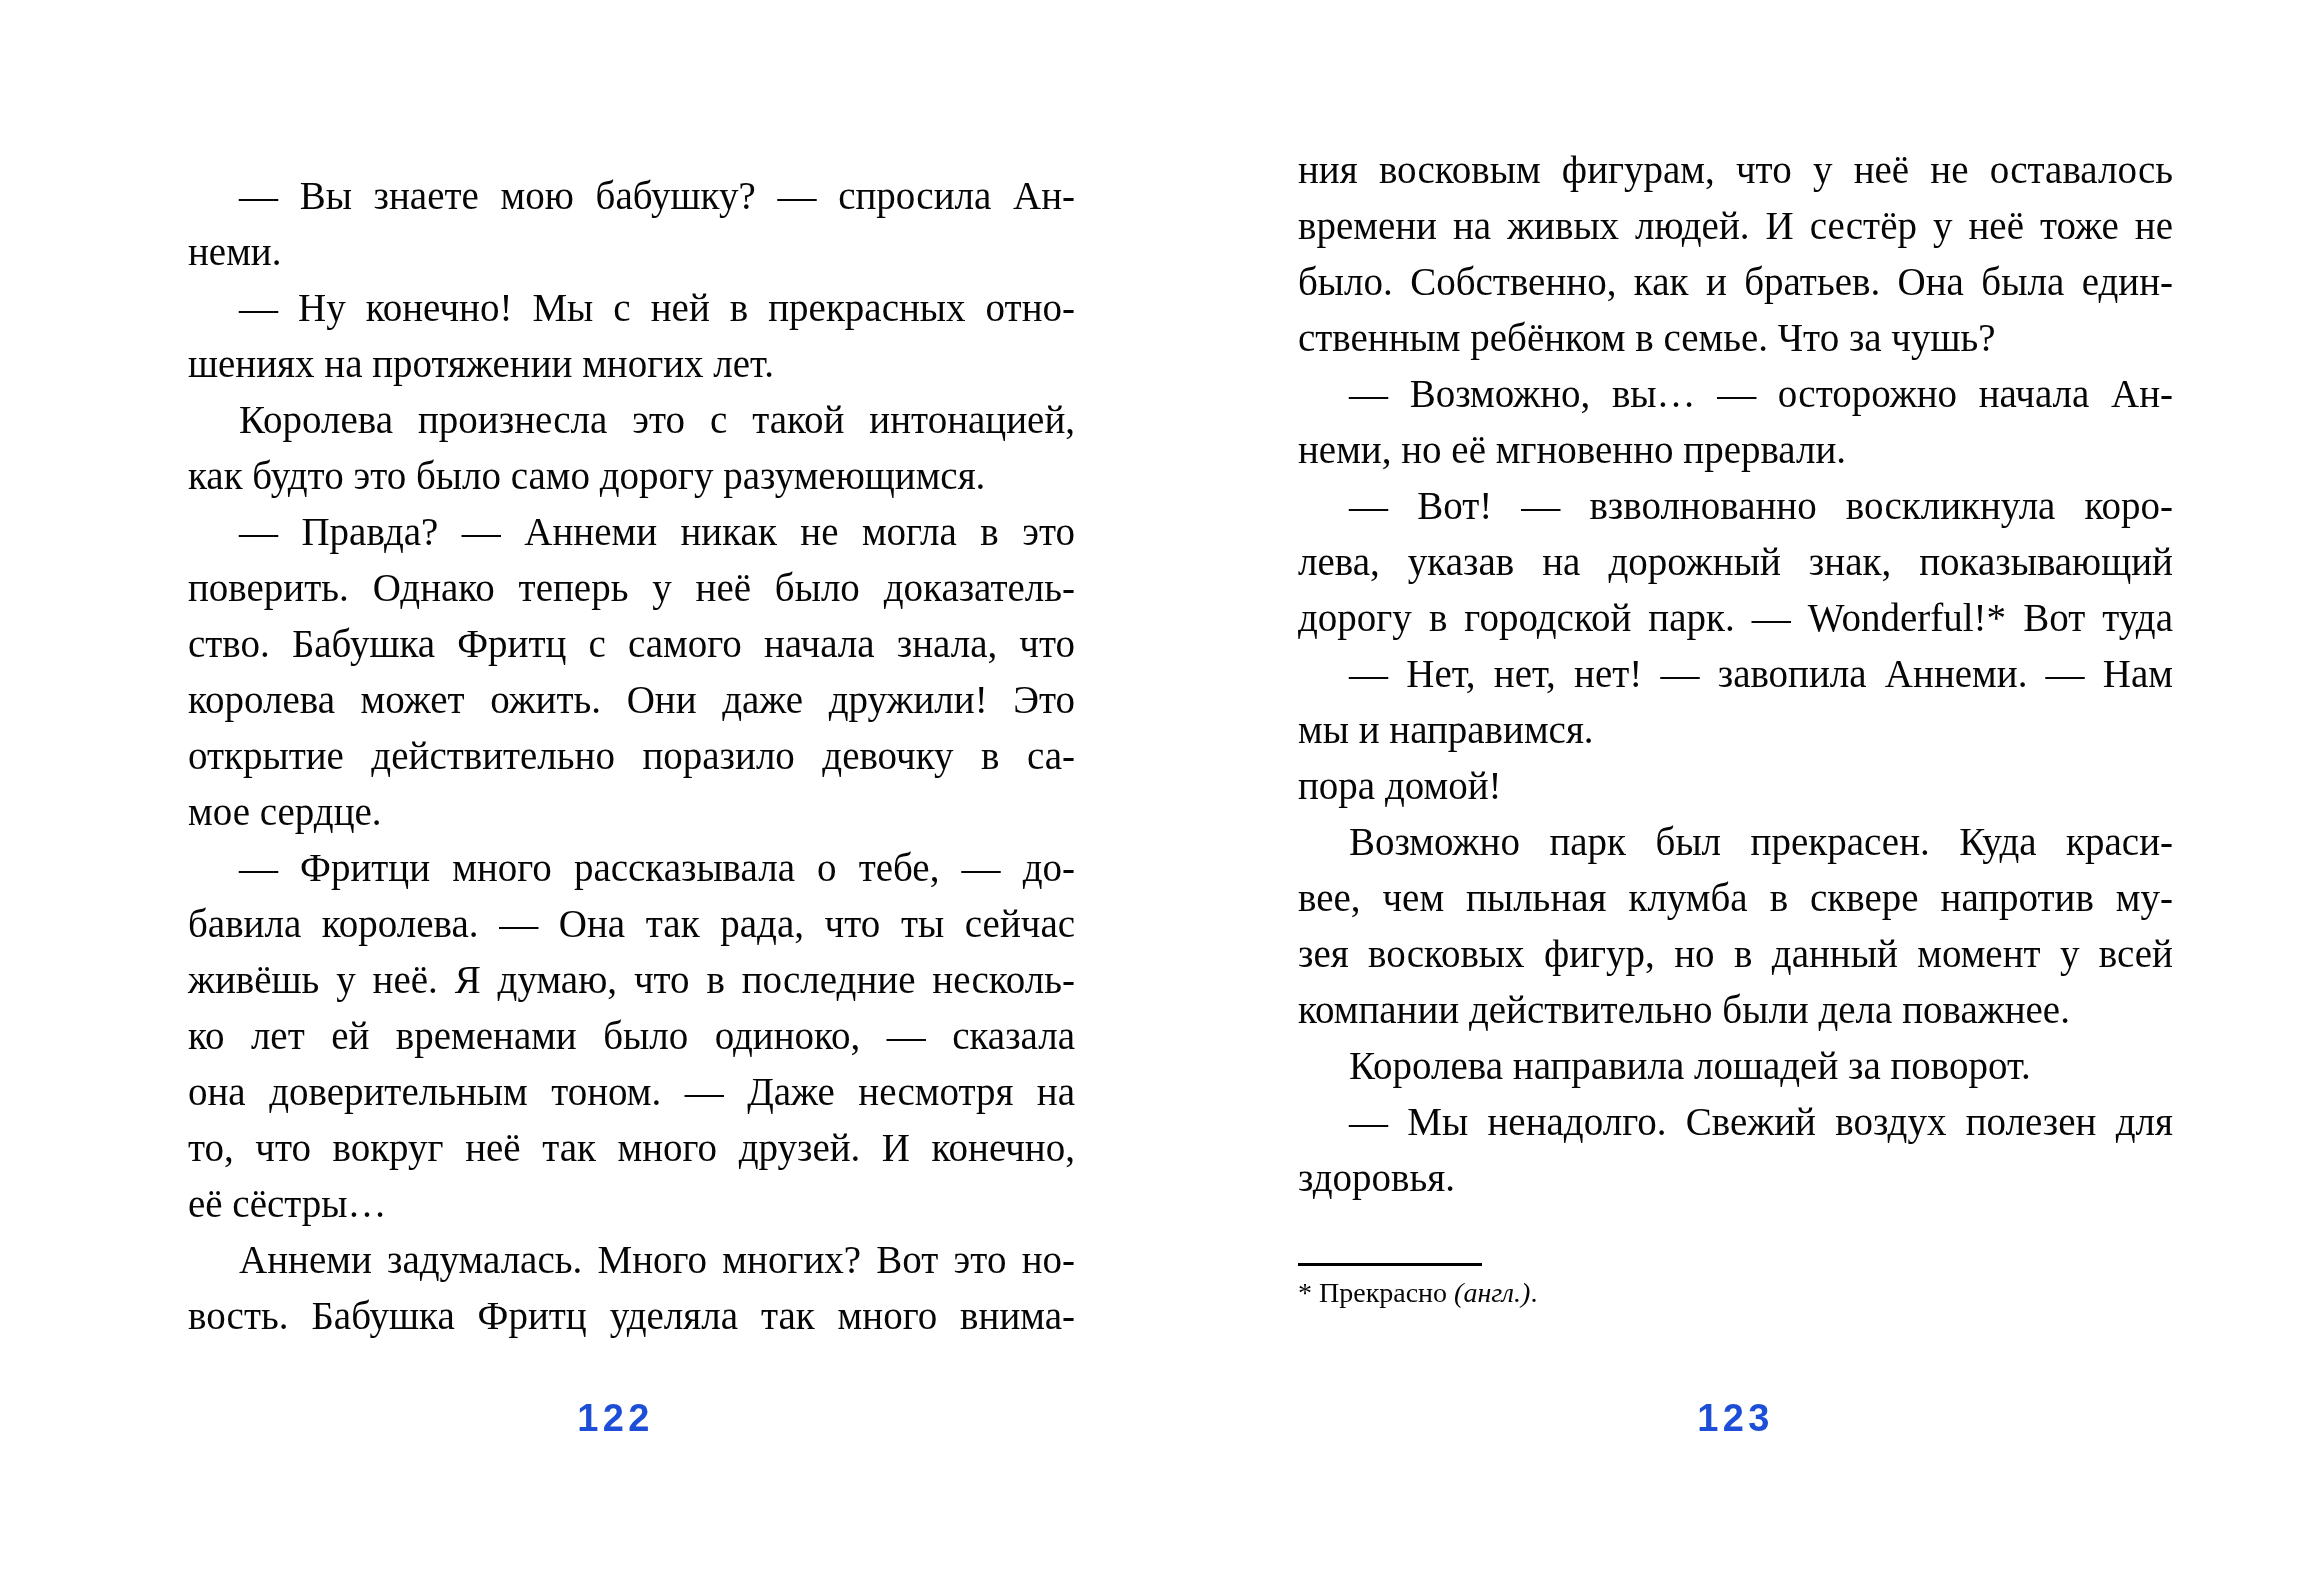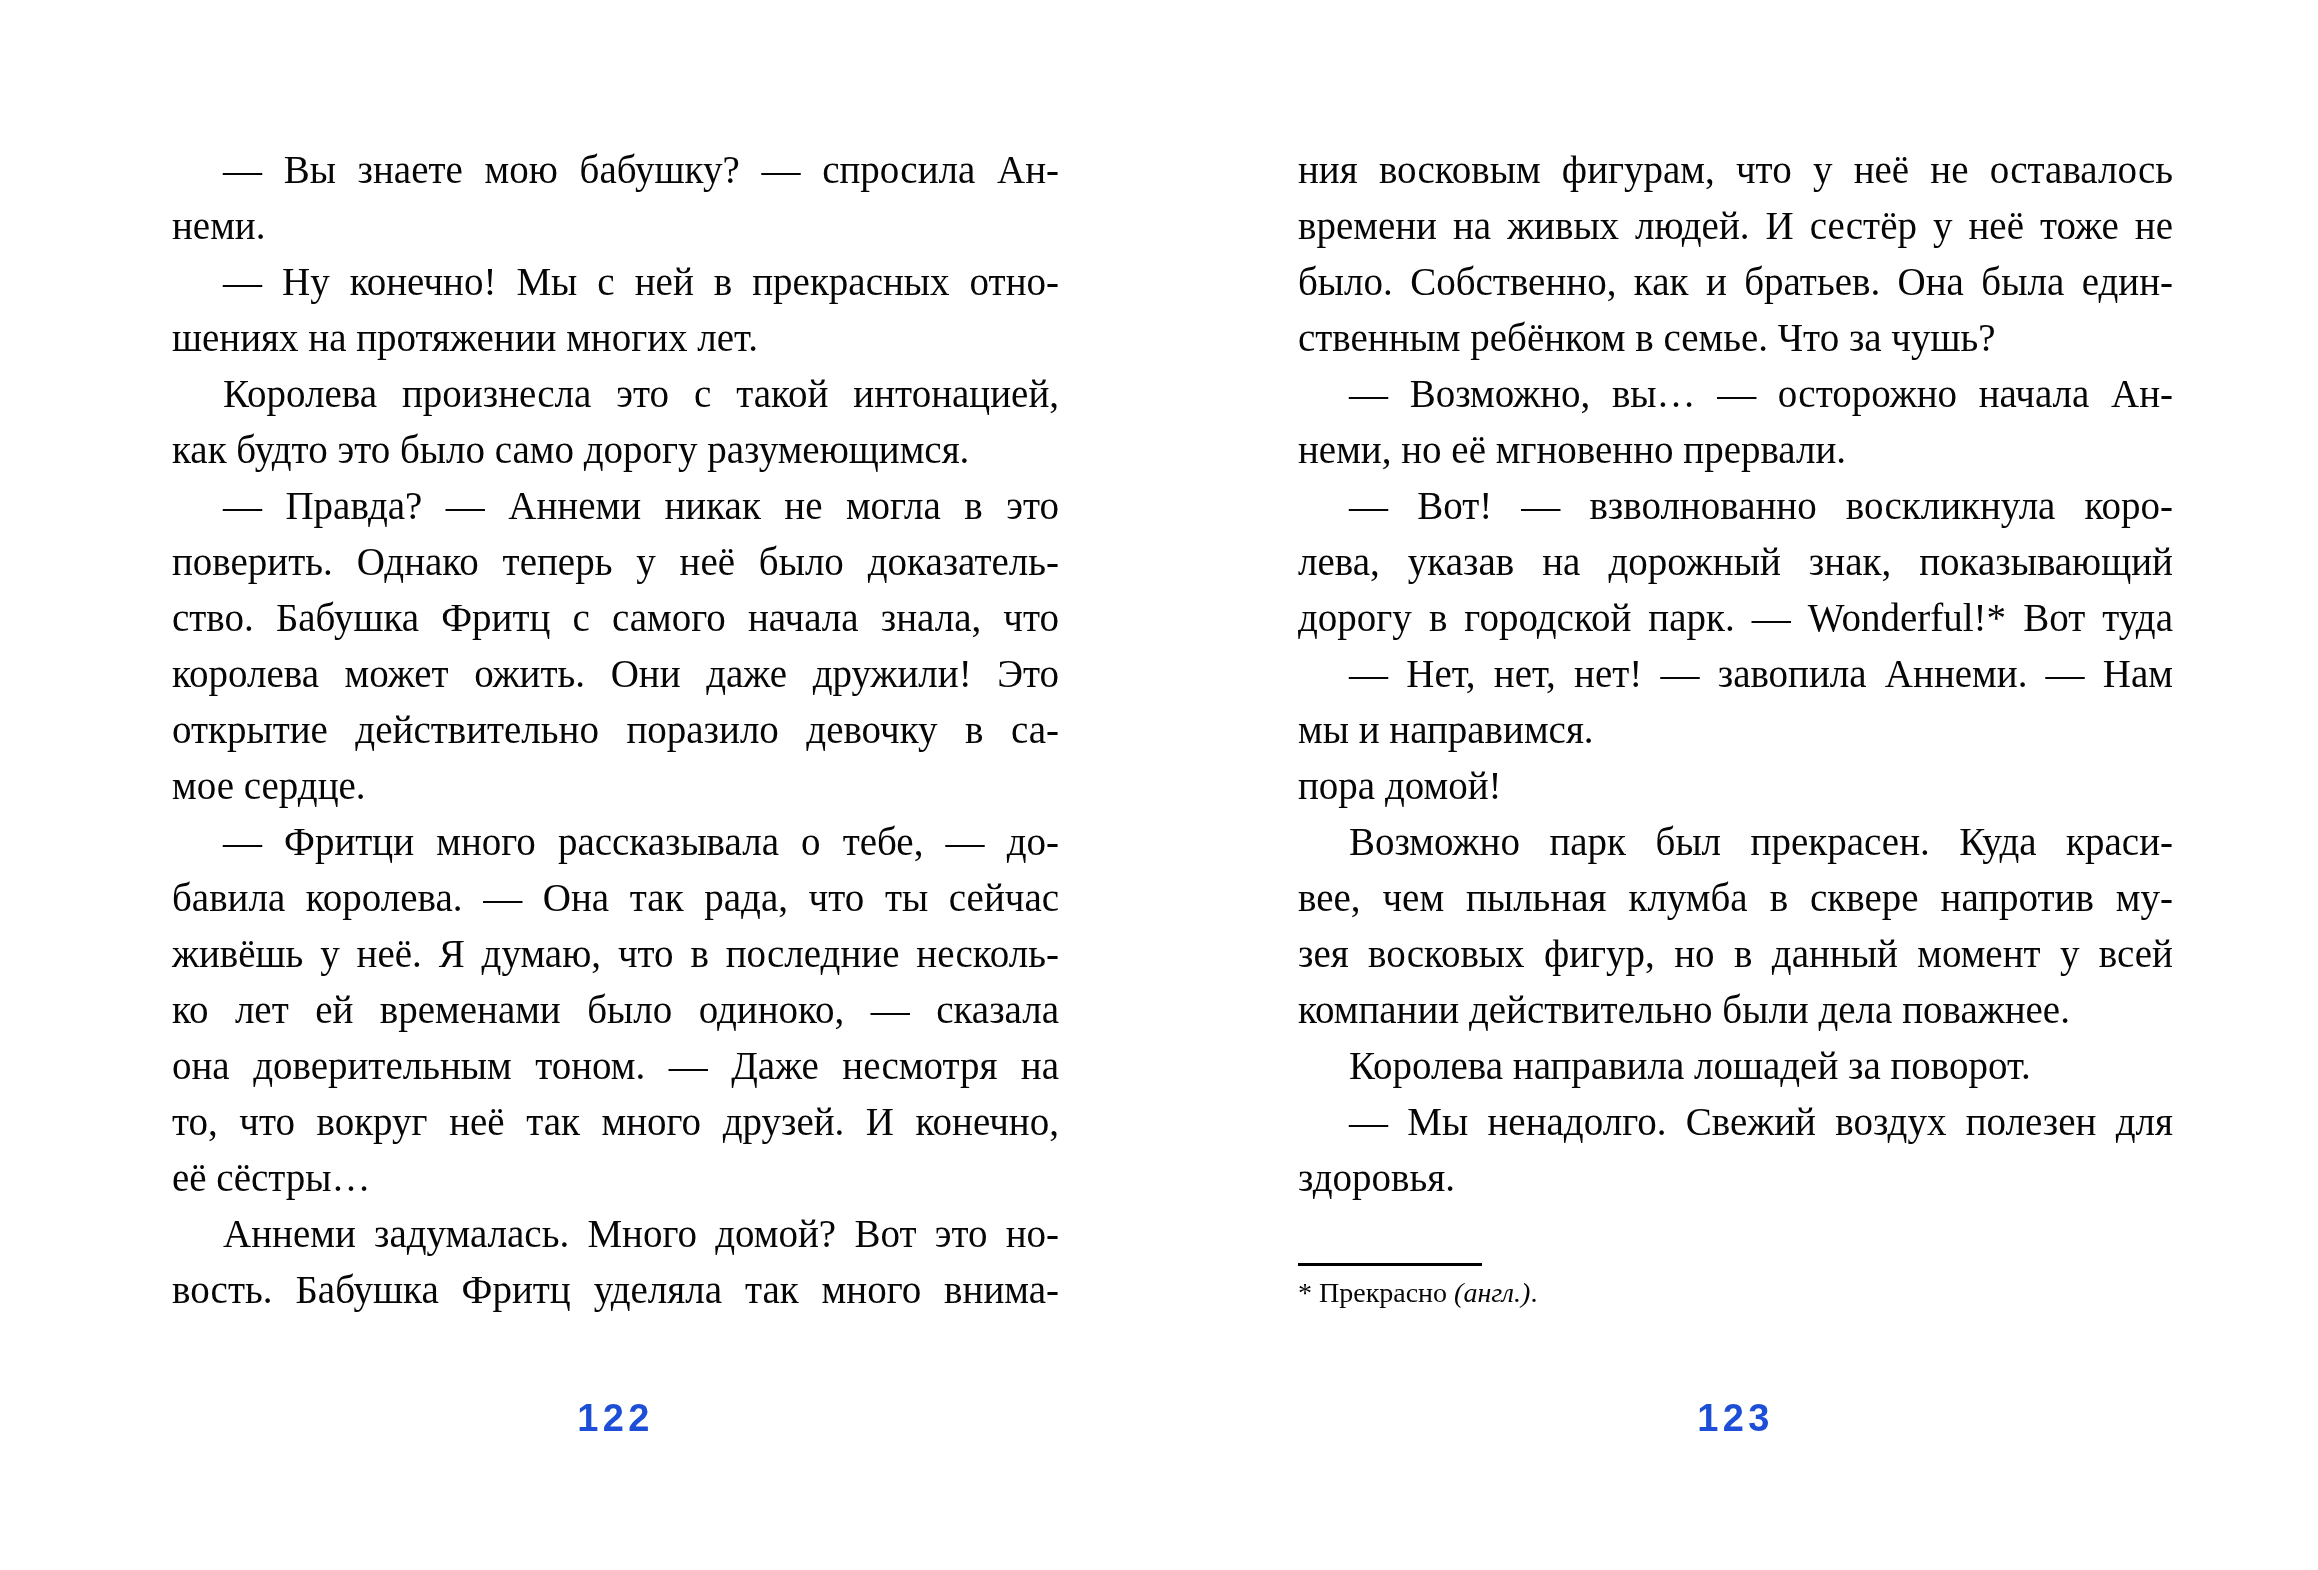--- a/index.html
+++ b/index.html
@@ -12,21 +12,21 @@
     color: #000000;
     overflow: hidden;
   }
   .text-column {
     position: absolute;
     top: 142px;
     font-size: 39px;
     line-height: 56px;
     color: #060606;
   }
-  #col-left  { left: 172px;  width: 887px; }
+  #col-left  { left: 188px;  width: 887px; margin-top: 26px; }
   #col-right { left: 1298px; width: 875px; }
   .line {
     text-align: justify;
     text-align-last: justify;
     text-justify: inter-word;
     hyphens: none;
   }
   .line.para-end { text-align-last: left; }
   .line.indent { text-indent: 51px; }
   .page-number {
@@ -79,21 +79,21 @@
         <div class="line">королева может ожить. Они даже дружили! Это</div>
         <div class="line">открытие действительно поразило девочку в са-</div>
         <div class="line para-end">мое сердце.</div>
         <div class="line indent">— Фритци много рассказывала о тебе, — до-</div>
         <div class="line">бавила королева. — Она так рада, что ты сейчас</div>
         <div class="line">живёшь у неё. Я думаю, что в последние несколь-</div>
         <div class="line">ко лет ей временами было одиноко, — сказала</div>
         <div class="line">она доверительным тоном. — Даже несмотря на</div>
         <div class="line">то, что вокруг неё так много друзей. И конечно,</div>
         <div class="line para-end">её сёстры…</div>
-        <div class="line indent">Аннеми задумалась. Много домой? Вот это но-</div>
+        <div class="line indent">Аннеми задумалась. Много многих? Вот это но-</div>
         <div class="line">вость. Бабушка Фритц уделяла так много внима-</div>
       </div>
     <div class="page-number" id="pn-left">122</div>
   </section>
 
   <section>
     <div class="text-column" id="col-right">
         <div class="line">ния восковым фигурам, что у неё не оставалось</div>
         <div class="line">времени на живых людей. И сестёр у неё тоже не</div>
         <div class="line">было. Собственно, как и братьев. Она была един-</div>

